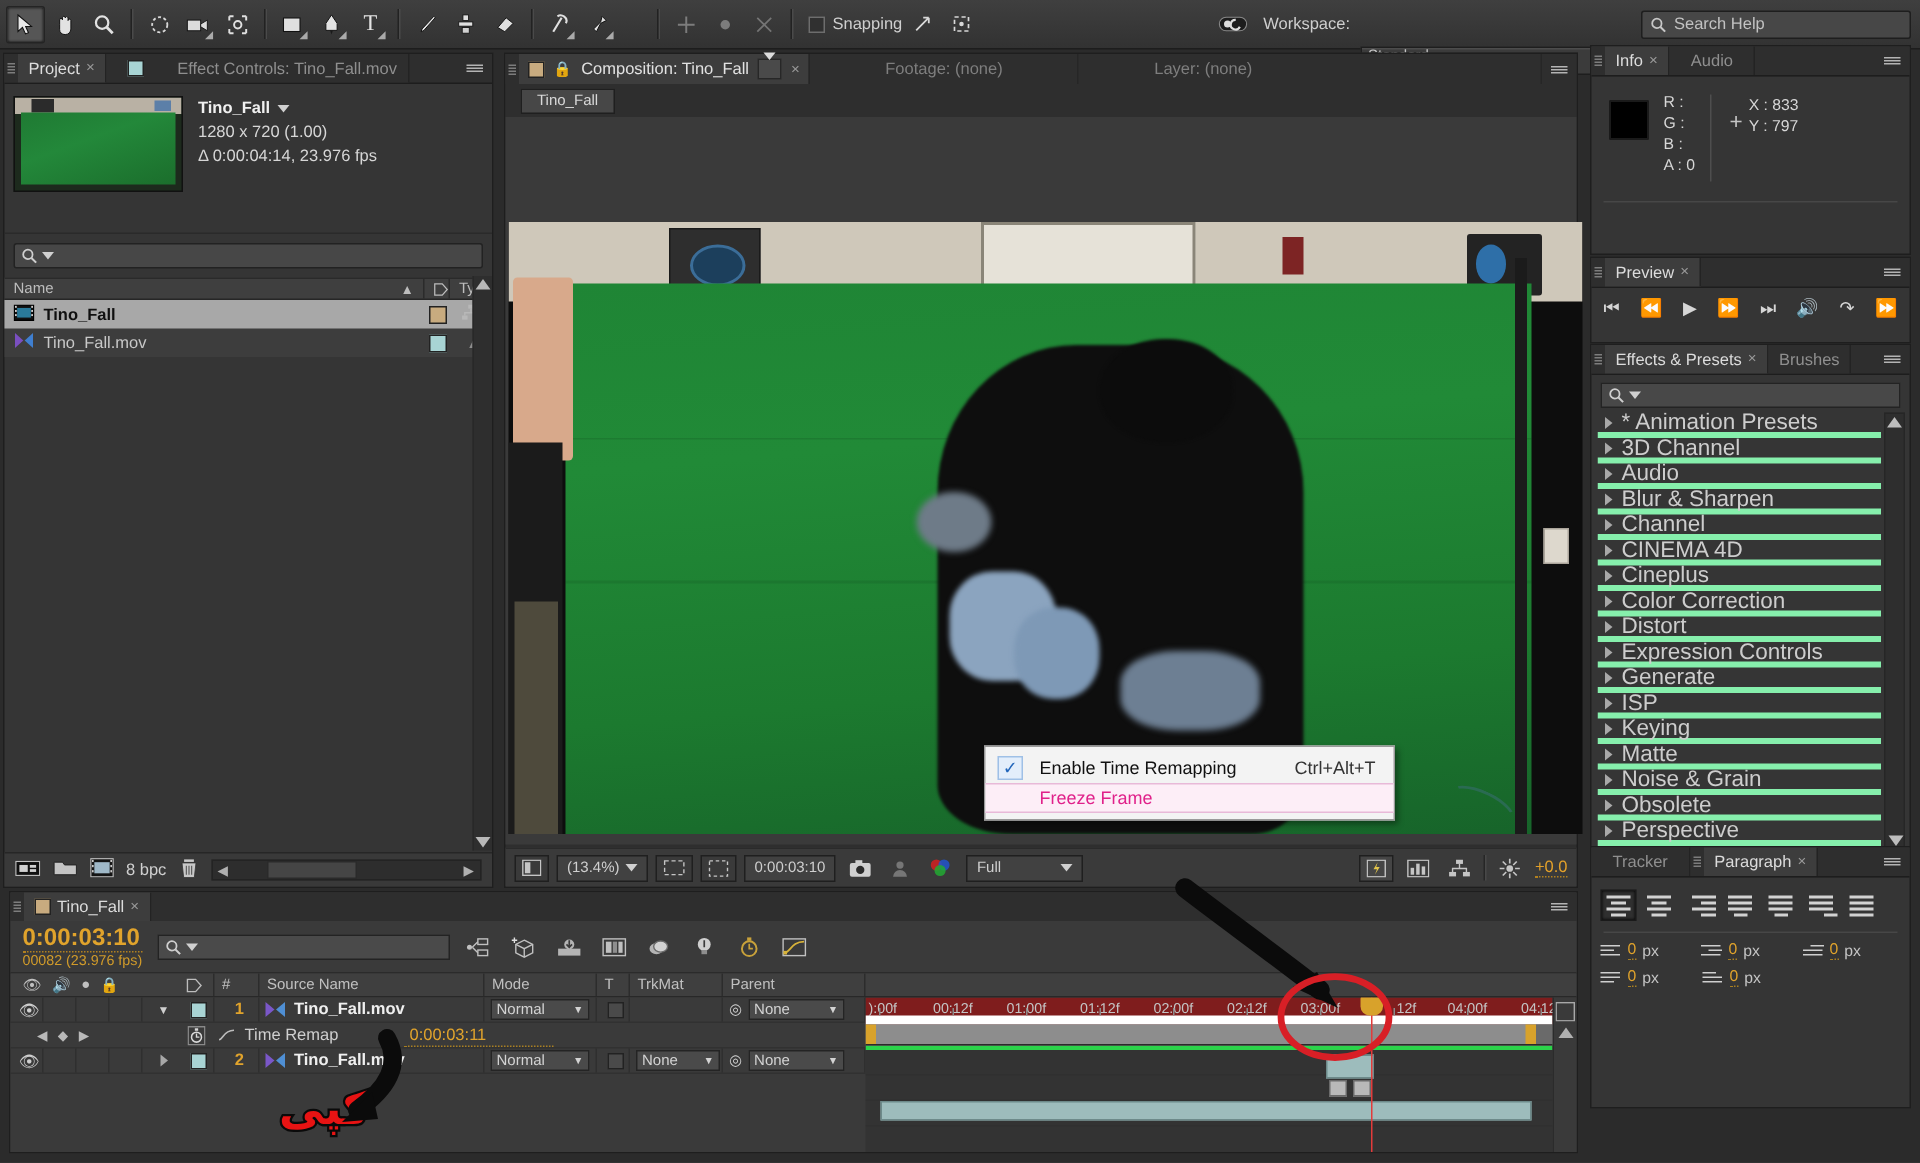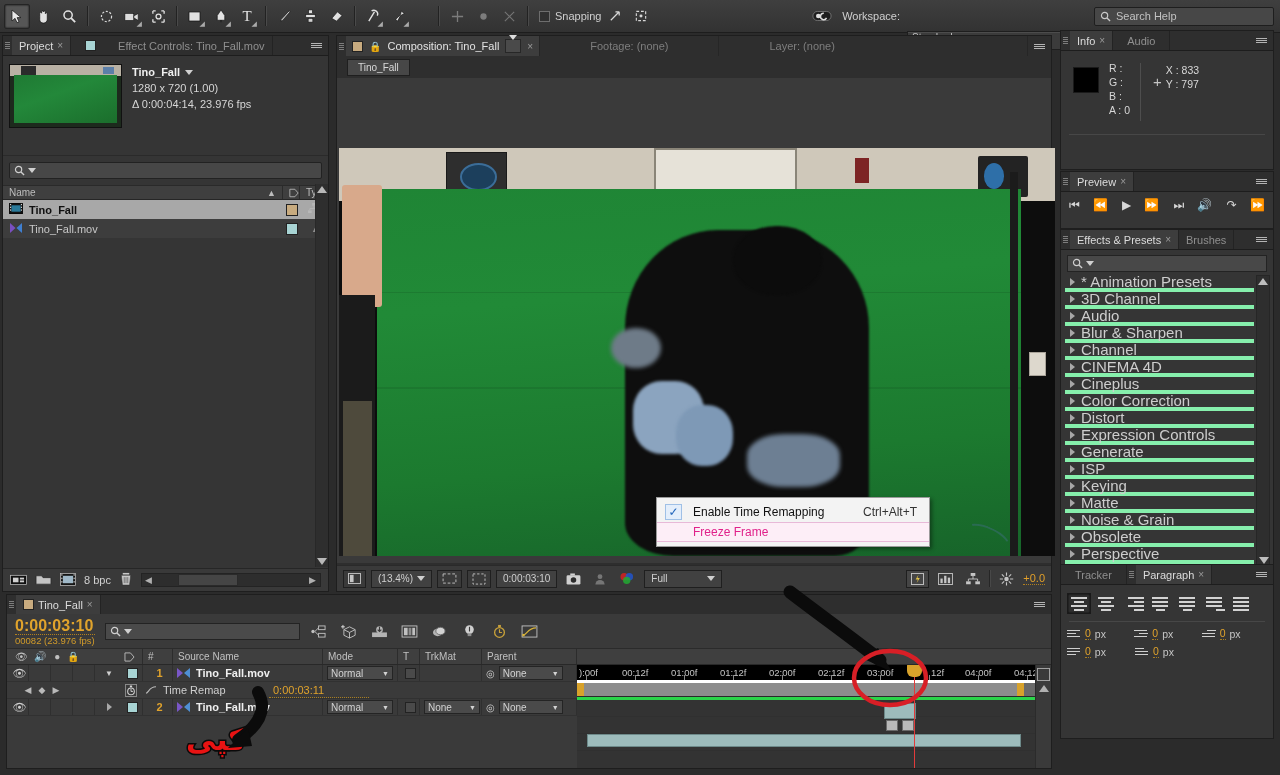--- a/index.html
+++ b/index.html
@@ -200,21 +200,21 @@
   .layerRow { height:17px; display:flex; align-items:center; font-size:11px; border-bottom:1px solid #313131; }
   .layerRow .c { height:100%; display:flex; align-items:center; border-right:1px solid #2f2f2f; padding-left:4px;}
   .eyeIco { width:14px; text-align:center; color:#cfcfcf; font-size:11px; }
   .miniSw { width:11px; height:11px; border:1px solid #222; }
   .movico { width:13px; height:11px; position:relative; display:inline-block; }
   .movico::before{content:"";position:absolute;left:0;top:0;border-left:6px solid #7a57c8;border-top:5px solid transparent;border-bottom:5px solid transparent;}
   .movico::after{content:"";position:absolute;right:0;top:0;border-right:6px solid #4f8fd4;border-top:5px solid transparent;border-bottom:5px solid transparent;}
   .modeSel { height:14px; background:#4a4a4a; border:1px solid #242424; display:flex; align-items:center; padding:0 3px; font-size:10px; color:#d3d3d3; width:66px;}
   .modeSel .ar { margin-left:auto; font-size:7px; }
   #tlRight { flex:1; position:relative; background:#333; overflow:hidden; }
-  #ruler { height:18px; background:#000000; position:relative; border-bottom:3px solid #ffffff;}
+  #ruler { height:18px; background:#7f1d1d; position:relative; border-bottom:6px solid #ffffff;}
   #ruler .tk { position:absolute; top:2px; font-size:9.5px; color:#c4c4c4; }
   #ruler .tick { position:absolute; bottom:0; width:1px; height:5px; background:#8a8a8a; }
   #workArea { height:14px; background:#8d8d8d; position:relative; border-bottom:1px solid #2a2a2a;}
   #workArea .endL, #workArea .endR { position:absolute; top:0; width:7px; height:100%; background:#d8a22b; }
   #greenBar { height:3px; background:#2bd44a; }
   .trackRow { height:17px; border-bottom:1px solid #303030; position:relative; }
   .kfdiamond { position:absolute; width:9px; height:9px; background:#9db8bd; }
   #layerBar2 {
     position:absolute; left:10px; right:14px; height:13px; background:#9dbcbc;
     border:1px solid #6d8a8a;

